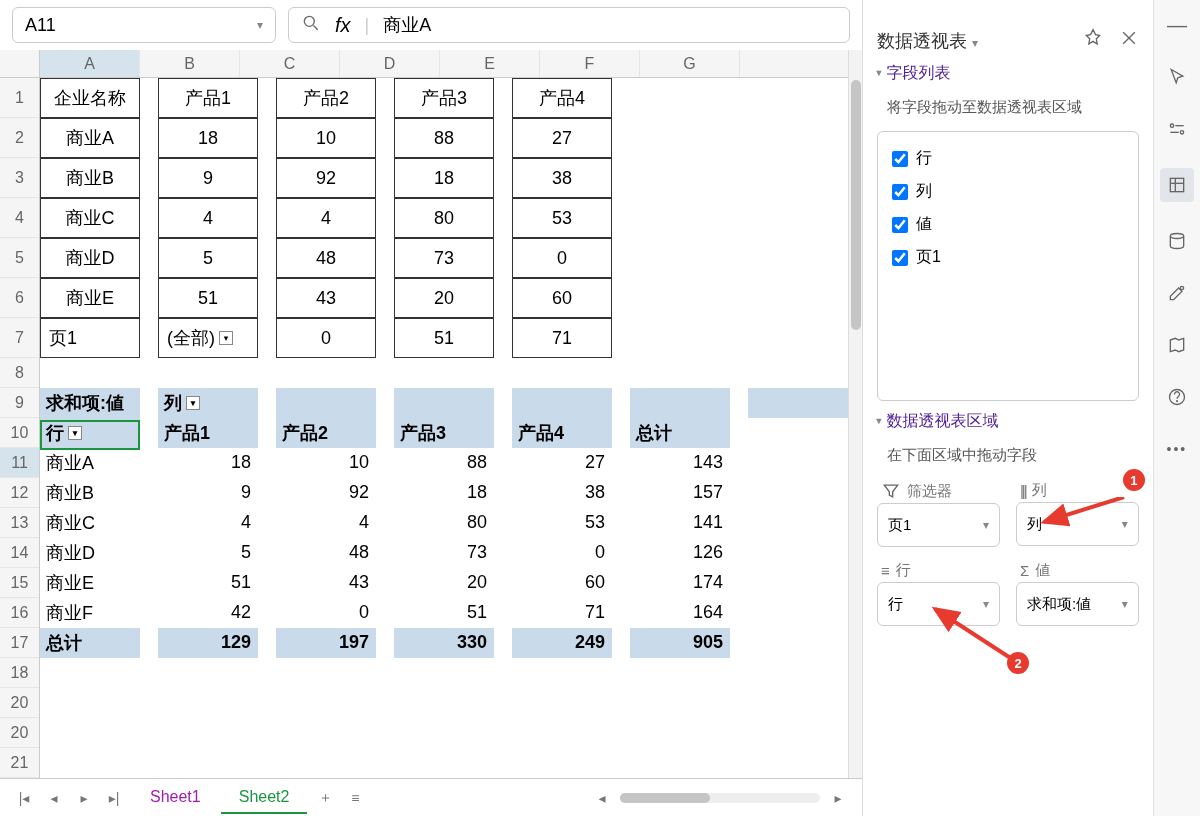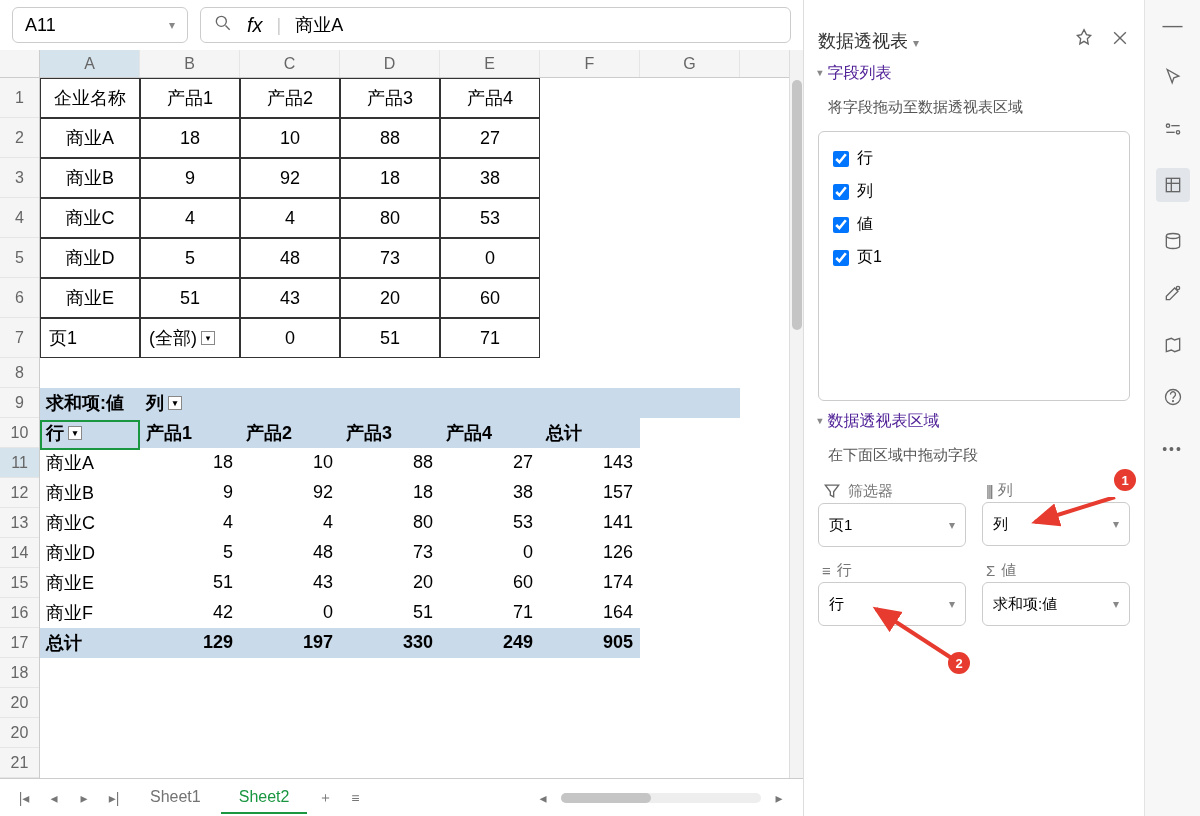--- a/index.html
+++ b/index.html
@@ -1,47 +1,47 @@
 <!DOCTYPE html>
 <html><head>
 <meta charset="utf-8">
 <style>
 * { box-sizing: border-box; margin: 0; padding: 0; font-family: "Microsoft YaHei", Arial, sans-serif; }
 body { background: #fff; width: 1200px; height: 816px; overflow: hidden; display: flex; }
 .main-area { flex: 1; display: flex; flex-direction: column; border-right: 1px solid #ddd; }
 .toolbar { height: 50px; display: flex; align-items: center; padding: 8px 12px; gap: 12px; }
-.cellref-box { width: 176px; height: 36px; border: 1px solid #ccc; border-radius: 6px; display: flex; align-items: center; justify-content: space-between; padding: 0 12px; font-size: 18px; }
+.cellref-box { width: 264px; height: 36px; border: 1px solid #ccc; border-radius: 6px; display: flex; align-items: center; justify-content: space-between; padding: 0 12px; font-size: 18px; }
 .formula-box { flex: 1; height: 36px; border: 1px solid #ccc; border-radius: 6px; display: flex; align-items: center; padding: 0 12px; gap: 14px; font-size: 18px; }
 .formula-box .fx { font-style: italic; font-size: 20px; }
 .sheet-wrap { flex: 1; display: flex; overflow: hidden; position: relative; }
 .rownums { width: 40px; background: #f5f5f5; border-right: 1px solid #ccc; }
 .rownums .corner { height: 28px; border-bottom: 1px solid #ccc; }
 .rownums .rn { height: 30px; display: flex; align-items: center; justify-content: center; font-size: 16px; color: #666; border-bottom: 1px solid #e5e5e5; }
 .rownums .rn.sel { background: #d5e3ec; }
 .grid { flex: 1; position: relative; }
 .colheads { display: flex; height: 28px; background: #f5f5f5; border-bottom: 1px solid #ccc; }
 .colheads .ch { width: 100px; display: flex; align-items: center; justify-content: center; font-size: 16px; color: #666; border-right: 1px solid #e5e5e5; }
 .colheads .ch.sel { background: #d5e3ec; }
 .rows { position: relative; }
-.row { display: flex; height: 30px; }
+.row { display: flex; height: 30px; gap: 18px; }
 .row.h40 { height: 40px; }
 .cell { width: 100px; height: 100%; display: flex; align-items: center; padding: 0 6px; font-size: 18px; border-right: 1px solid transparent; border-bottom: 1px solid transparent; position: relative; }
 .cell.tb { border: 1px solid #333; justify-content: center; }
 .cell.tb-l { border: 1px solid #333; padding-left: 8px; }
 .cell.pv-h { background: #c9daea; font-weight: bold; }
 .cell.pv-t { background: #c9daea; font-weight: bold; }
 .cell.r { justify-content: flex-end; }
 .cell.c { justify-content: center; }
 .dd { width: 14px; height: 14px; border: 1px solid #888; display: inline-flex; align-items: center; justify-content: center; font-size: 9px; margin-left: 4px; background: #fff; }
 .active-cell { position: absolute; border: 2px solid #1a9641; pointer-events: none; }
 .scrollbar-v { width: 14px; background: #f3f3f3; border-left: 1px solid #ddd; position: relative; }
 .scrollbar-v .thumb { position: absolute; top: 30px; left: 2px; width: 10px; height: 250px; background: #c5c5c5; border-radius: 5px; }
 .tabs-bar { height: 38px; border-top: 1px solid #ccc; display: flex; align-items: center; padding: 0 12px; gap: 6px; }
 .tabs-bar .navbtn { width: 24px; height: 24px; display: flex; align-items: center; justify-content: center; color: #777; font-size: 14px; }
-.tabs-bar .tab { padding: 6px 18px; font-size: 16px; color: #737373; border-radius: 4px 4px 0 0; }
+.tabs-bar .tab { padding: 6px 18px; font-size: 16px; color: #a21caf; border-radius: 4px 4px 0 0; }
 .tabs-bar .tab.active { color: #1a9641; border-bottom: 2px solid #1a9641; font-weight: 500; }
 .tabs-bar .spacer { flex: 1; }
 .tabs-bar .hscroll { width: 200px; height: 10px; background: #eee; border-radius: 5px; position: relative; }
 .tabs-bar .hscroll .ht { position: absolute; left: 0; width: 90px; height: 10px; background: #c5c5c5; border-radius: 5px; }
 
 .side-panel { width: 340px; background: #fff; padding: 10px 14px; display: flex; flex-direction: column; gap: 10px; position: relative; margin-top: 18px; }
 .sp-header { display: flex; align-items: center; justify-content: space-between; }
 .sp-title { font-size: 18px; color: #333; }
 .sp-icons { display: flex; gap: 16px; font-size: 18px; color: #555; }
 .section-title { font-size: 16px; color: #4c1d95; display: flex; align-items: center; gap: 4px; text-align: center; }

